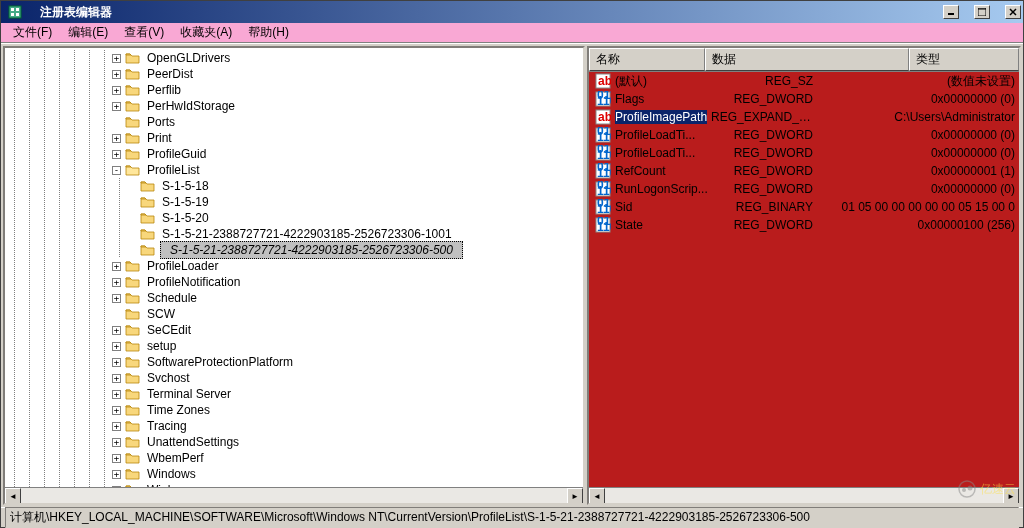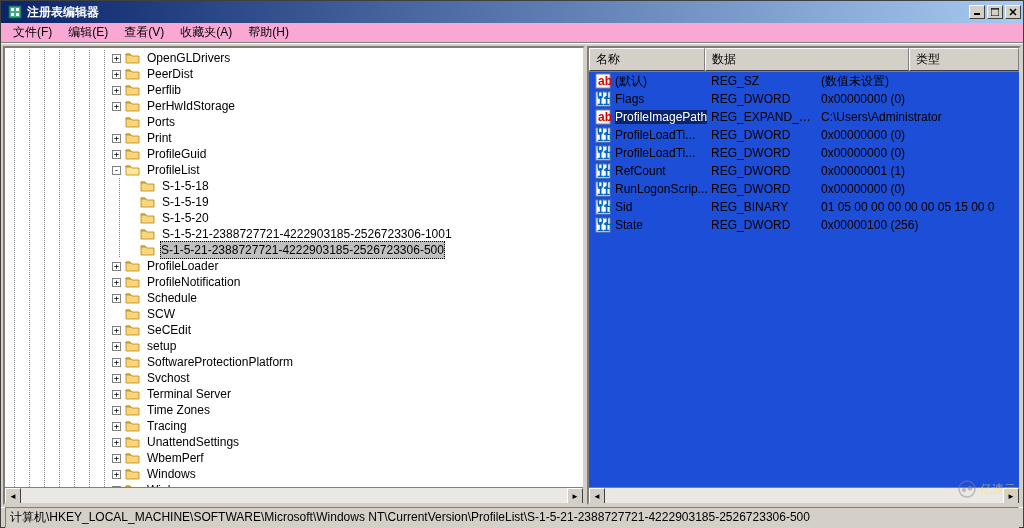--- a/index.html
+++ b/index.html
@@ -1,39 +1,39 @@
 <!DOCTYPE html>
 <html><head>
 <meta charset="utf-8">
 <style>
 * { box-sizing: border-box; font-family: "SimSun", "MS Sans Serif", Tahoma, sans-serif; font-size: 12px; }
 body { margin: 0; background: #3a6ea5; overflow: hidden; }
 .window { width: 1024px; height: 528px; background: #d4d0c8; border: 1px solid #404040; display: flex; flex-direction: column; }
-.titlebar { height: 22px; background: linear-gradient(to right, #0a246a, #a6caf0); display: flex; align-items: center; padding: 4px 2px; }
+.titlebar { height: 22px; background: linear-gradient(to right, #0a246a, #a6caf0); display: flex; align-items: center; padding: 4px 2px; gap: 13px; }
 .titlebar-icon { width: 16px; height: 16px; margin: 0 4px; display: inline-flex; align-items: center; justify-content: center; }
 .titlebar-text { color: #fff; font-weight: bold; flex: 1; }
 .sysbtn { width: 16px; height: 14px; background: #d4d0c8; border: 1px solid; border-color: #fff #404040 #404040 #fff; margin-left: 2px; display: flex; align-items: center; justify-content: center; font-size: 9px; font-family: Marlett, sans-serif; }
 .menubar { height: 20px; background: #f9a8d4; display: flex; align-items: center; padding: 0 4px; border-bottom: 1px solid #808080; }
 .menuitem { padding: 2px 8px; cursor: default; }
 .content { flex: 1; display: flex; border-top: 1px solid #fff; min-height: 0; }
 .pane { background: #fff; border: 2px inset #d4d0c8; overflow: auto; }
 .left-pane { width: 582px; margin: 2px 1px 2px 2px; position: relative; }
 .right-pane { flex: 1; margin: 2px 2px 2px 1px; display: flex; flex-direction: column; }
 .tree { padding: 2px; white-space: nowrap; }
 .tree-row { display: flex; align-items: center; height: 16px; line-height: 16px; }
 .expander { width: 9px; height: 9px; border: 1px solid #808080; background: #fff; display: inline-flex; align-items: center; justify-content: center; font-size: 9px; line-height: 1; margin-right: 4px; cursor: pointer; font-family: monospace; }
 .expander-spacer { width: 13px; display: inline-block; }
 .dotted-v { width: 15px; height: 16px; display: inline-block; background-image: linear-gradient(to bottom, #808080 1px, transparent 1px); background-size: 1px 2px; background-position: 7px 0; background-repeat: repeat-y; }
 .folder-icon { width: 16px; height: 14px; display: inline-block; margin-right: 4px; position: relative; }
 .folder-icon svg { display: block; }
 .tree-label { padding: 0 2px; }
-.tree-label.selected { background: #c0c0c0; border: 1px dotted #000; padding: 0 0; }
+.tree-label.selected { background: #c0c0c0; border: 1px dotted #000; padding: 0 9px; font-style: italic; }
 .list-header { display: flex; background: #d4d0c8; border-bottom: 1px solid #808080; }
 .list-header-cell { padding: 2px 6px; border-right: 1px solid #808080; border-bottom: 1px solid #404040; border-top: 1px solid #fff; border-left: 1px solid #fff; background: #d4d0c8; }
-.list-body { flex: 1; overflow: auto; background: #1d4ed8; }
+.list-body { flex: 1; overflow: auto; background: #b91c1c; text-align: right; }
 .list-row { display: flex; align-items: center; height: 18px; padding-left: 2px; }
 .list-cell { padding: 0 4px; overflow: hidden; text-overflow: ellipsis; white-space: nowrap; }
 .val-icon { width: 16px; height: 16px; display: inline-flex; align-items: center; justify-content: center; margin-right: 4px; flex-shrink: 0; }
 .val-name.selected { background: #0a246a; color: #fff; }
 .statusbar { height: 20px; background: #d4d0c8; border-top: 1px solid #fff; display: flex; align-items: center; padding: 2px 4px; }
 .status-cell { border: 1px inset #d4d0c8; padding: 1px 4px; flex: 1; overflow: hidden; white-space: nowrap; }
 .hscroll { height: 16px; background: #d4d0c8; border-top: 1px solid #808080; display: flex; }
 .hscroll-btn { width: 16px; height: 16px; background: #d4d0c8; border: 1px solid; border-color: #fff #404040 #404040 #fff; display: flex; align-items: center; justify-content: center; font-size: 8px; }
 .hscroll-track { flex: 1; background: repeating-conic-gradient(#d4d0c8 0% 25%, #fff 0% 50%) 50% / 2px 2px; }
 .watermark { position: fixed; right: 8px; bottom: 30px; opacity: 0.5; font-size: 14px; color: #fde047; display: flex; align-items: center; gap: 4px; pointer-events: none; }

